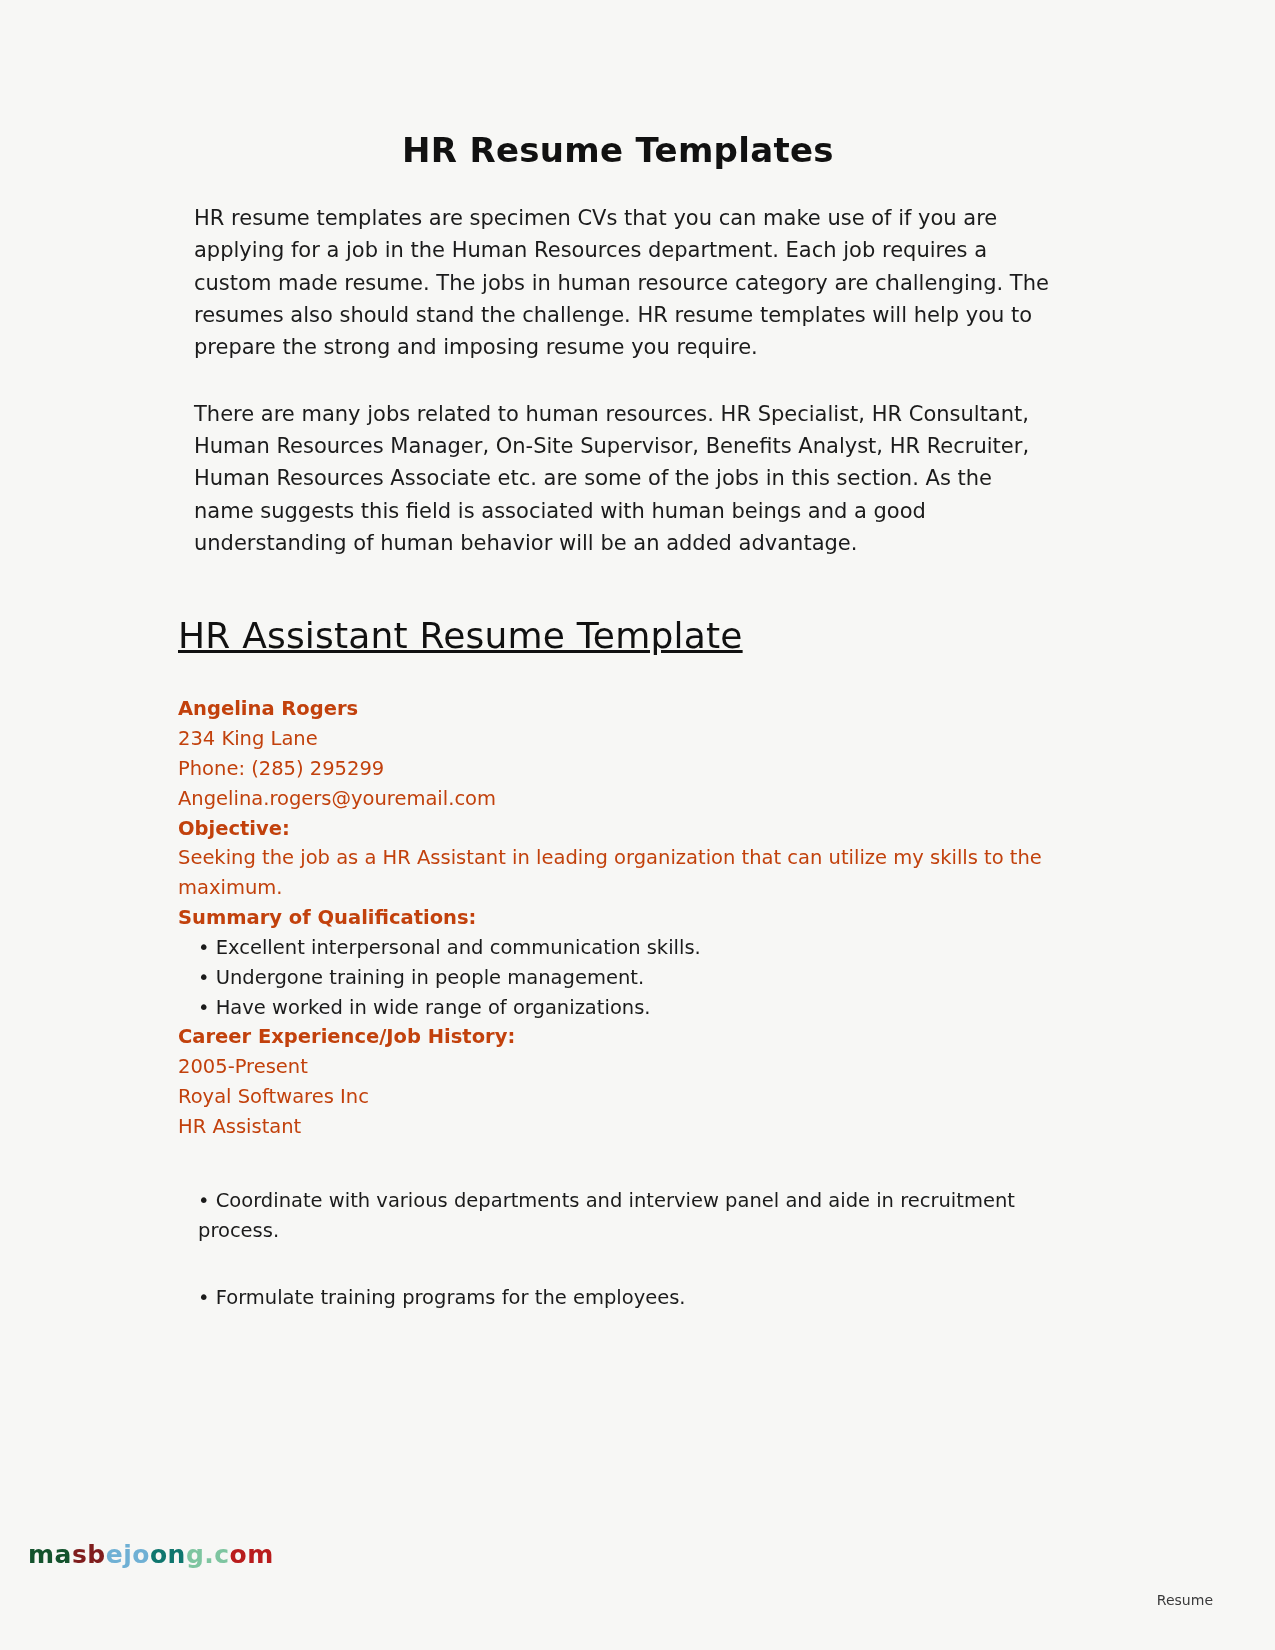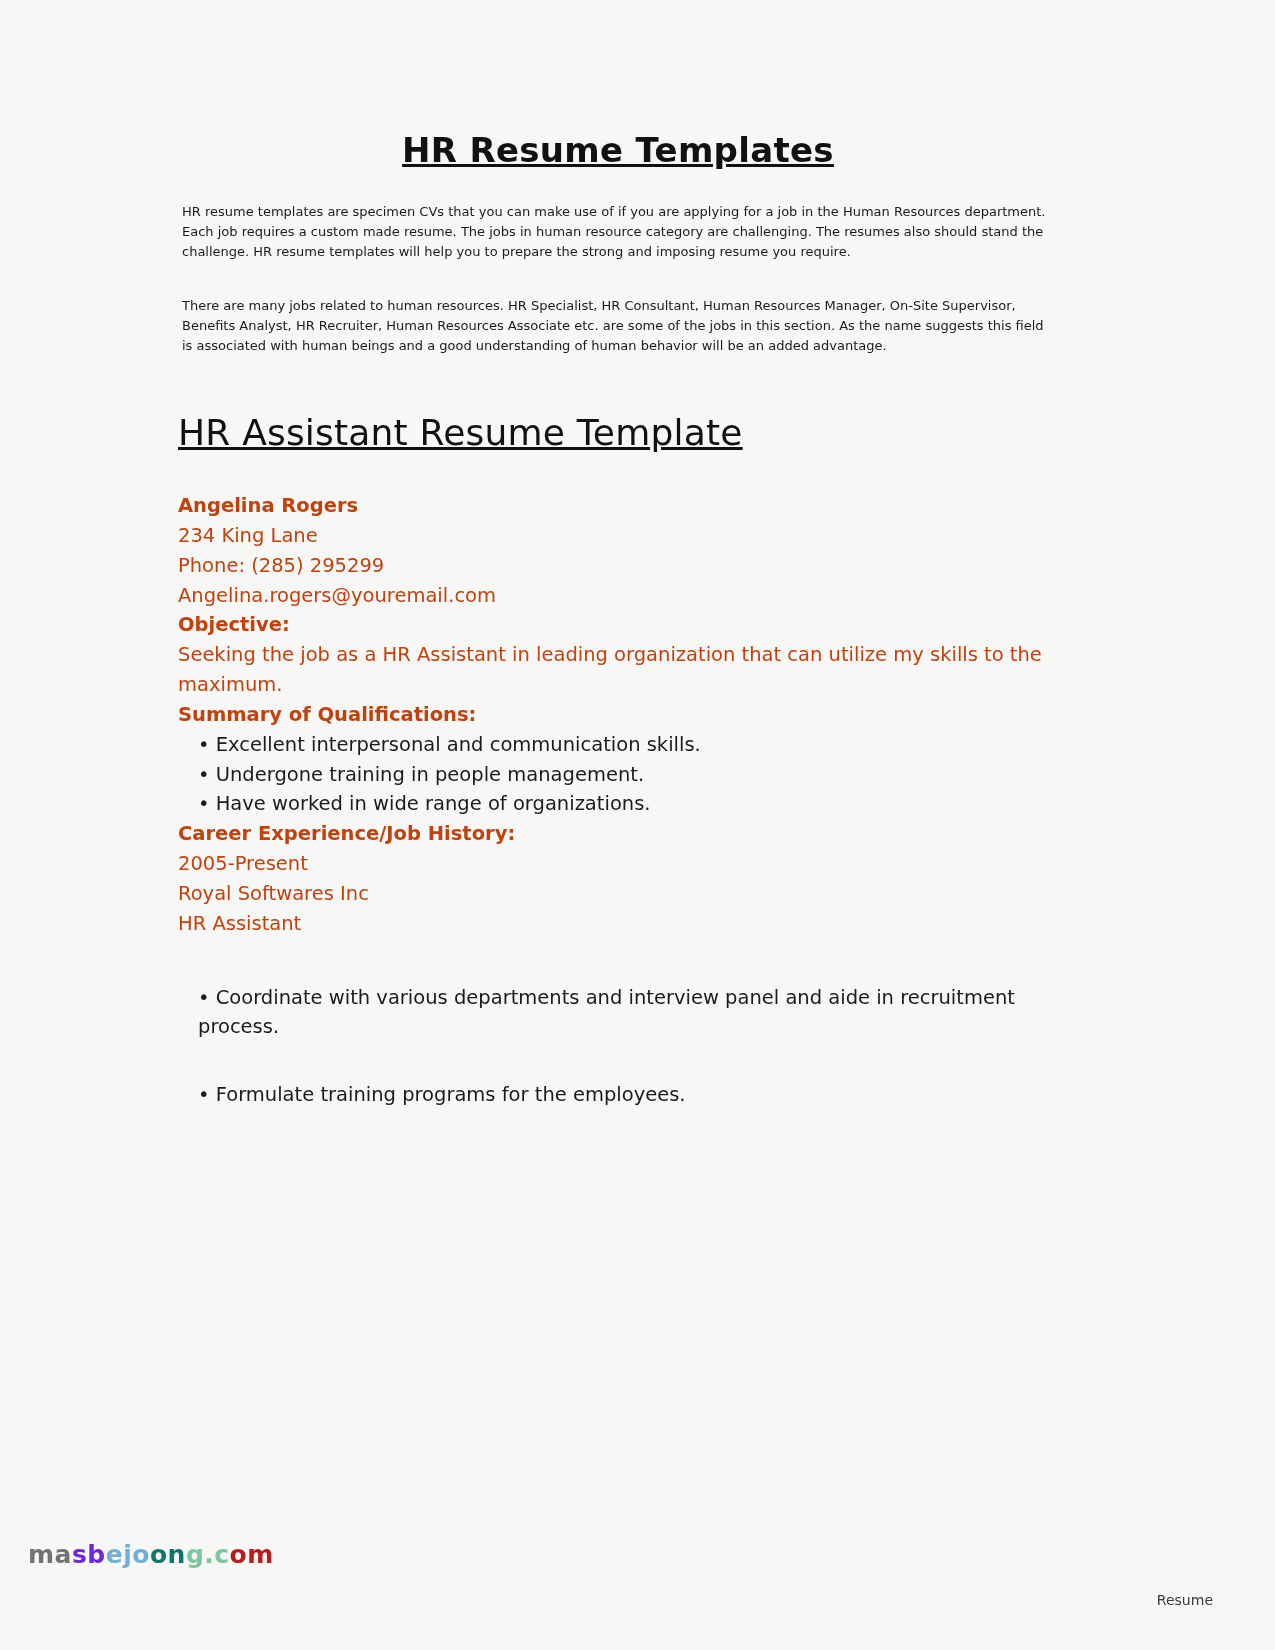--- a/index.html
+++ b/index.html
@@ -26,29 +26,28 @@
   .content {
     position: absolute;
     left: 178px;
     top: 130px;
     width: 880px;
   }
   h1.doc-title {
     font-size: 34px;
     font-weight: bold;
     text-align: center;
-    text-decoration: underline;
     margin: 0 0 32px 0;
     letter-spacing: 0.3px;
     color: #111;
   }
   p.para {
-    font-size: 13px;
+    font-size: 21px;
     line-height: 1.54;
-    margin: 0 0 34px 4px;
+    margin: 0 0 34px 16px;
     color: #1b1b1b;
   }
   h2.section-title {
     font-size: 36px;
     font-weight: normal;
     text-decoration: underline;
     margin: 56px 0 38px 0;
     color: #111;
     letter-spacing: 0.2px;
   }
@@ -72,22 +71,22 @@
   .spacer-lg { height: 44px; }
   .watermark {
     position: absolute;
     left: 28px;
     top: 1540px;
     font-family: "DejaVu Sans", sans-serif;
     font-size: 25px;
     font-weight: bold;
     letter-spacing: 0.5px;
   }
-  .watermark span:nth-child(1) { color: #737373; }
-  .watermark span:nth-child(2) { color: #6d28d9; }
+  .watermark span:nth-child(1) { color: #14532d; }
+  .watermark span:nth-child(2) { color: #7f1d1d; }
   .watermark span:nth-child(3) { color: #6fb0d4; }
   .watermark span:nth-child(4) { color: #0f766e; }
   .watermark span:nth-child(5) { color: #7ec5a0; }
   .watermark span:nth-child(6) { color: #b91c1c; }
   .footer-label {
     position: absolute;
     right: 62px;
     top: 1592px;
     font-size: 14px;
     color: #3a3a3a;

